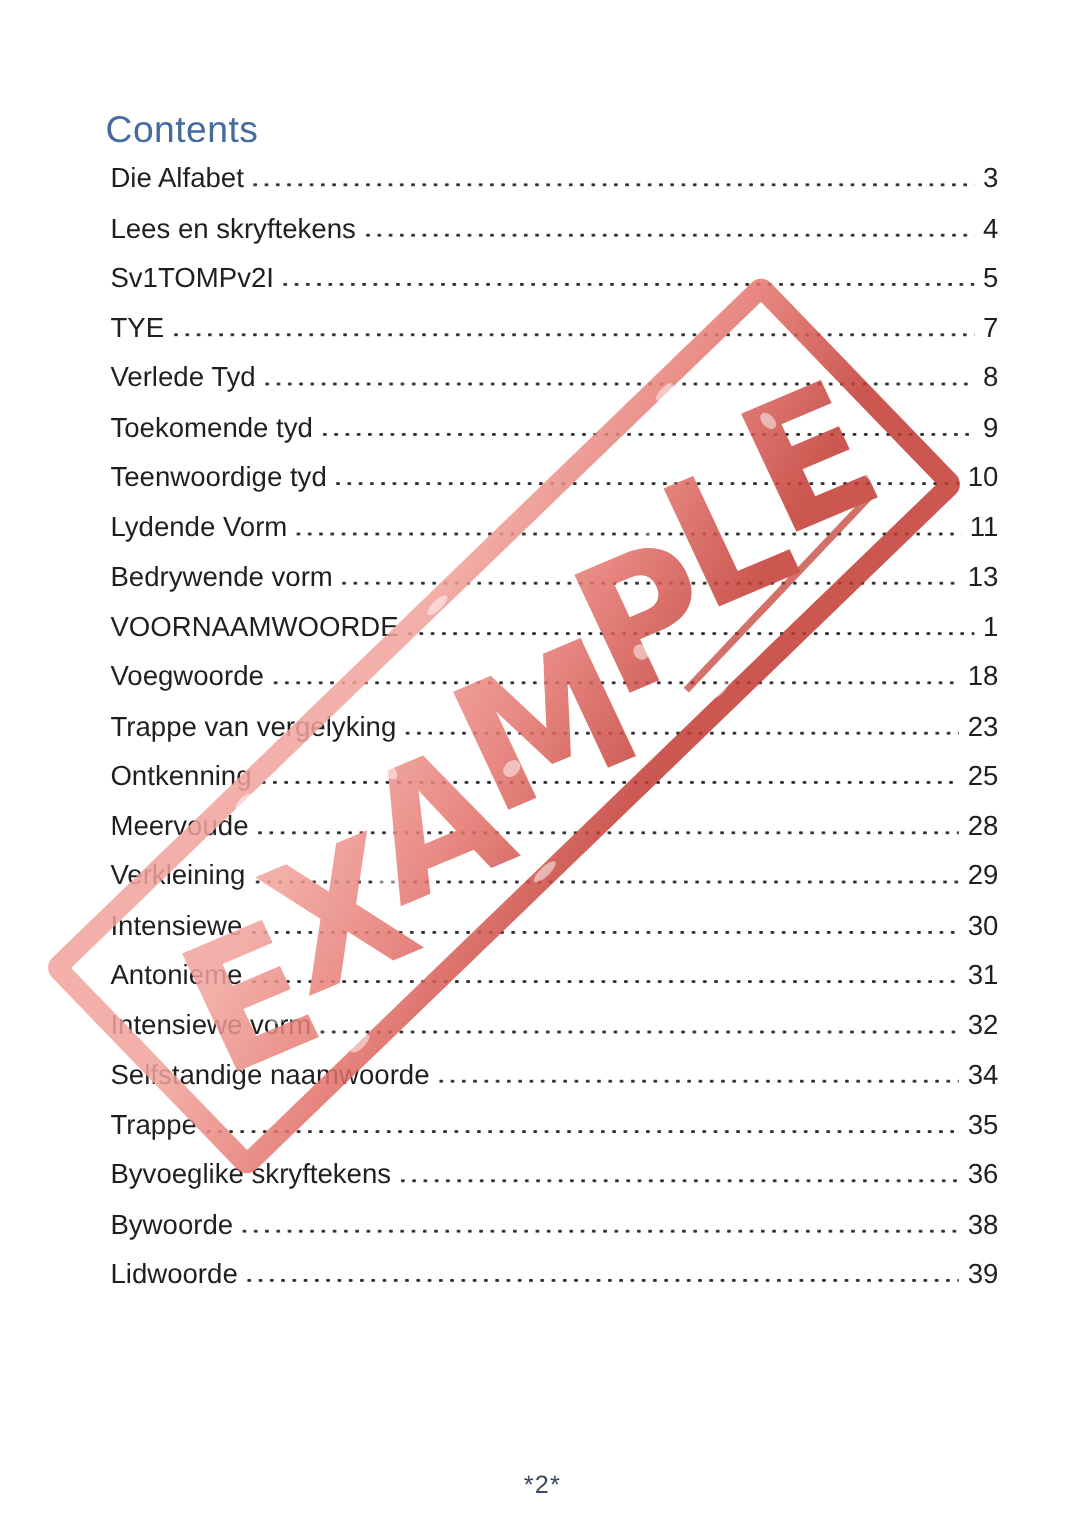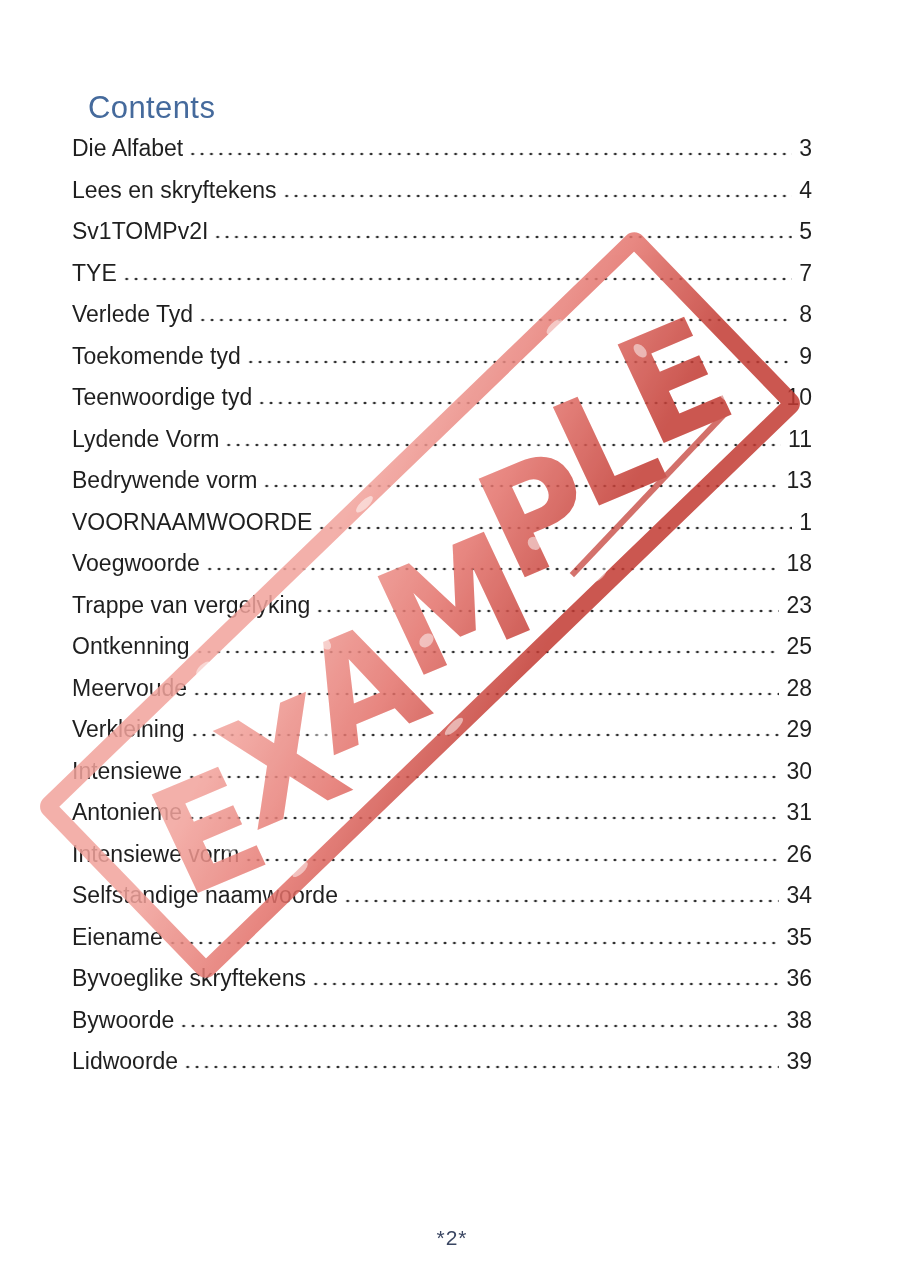--- a/index.html
+++ b/index.html
@@ -16,21 +16,21 @@
     left: 88px;
     top: 92px;
     font-size: 31px;
     line-height: 31px;
     font-weight: 400;
     letter-spacing: 0.4px;
     color: #456a9c;
   }
   .toc {
     position: absolute;
-    left: 72px;
+    left: 92px;
     top: 128px;
     width: 740px;
   }
   .toc-row {
     display: flex;
     align-items: baseline;
     height: 41.5px;
     line-height: 41.5px;
     white-space: nowrap;
     font-size: 23px;
@@ -171,32 +171,32 @@
 
     <div class="toc-row">
       <span class="t">Antonieme</span>
       <span class="dots"></span>
       <span class="num">31</span>
     </div>
 
     <div class="toc-row">
       <span class="t">Intensiewe vorm</span>
       <span class="dots"></span>
-      <span class="num">26</span>
+      <span class="num">32</span>
     </div>
 
 
     <div class="toc-row">
       <span class="t">Selfstandige naamwoorde</span>
       <span class="dots"></span>
       <span class="num">34</span>
     </div>
 
     <div class="toc-row">
-      <span class="t">Eiename</span>
+      <span class="t">Trappe</span>
       <span class="dots"></span>
       <span class="num">35</span>
     </div>
 
     <div class="toc-row">
       <span class="t">Byvoeglike skryftekens</span>
       <span class="dots"></span>
       <span class="num">36</span>
     </div>
 

